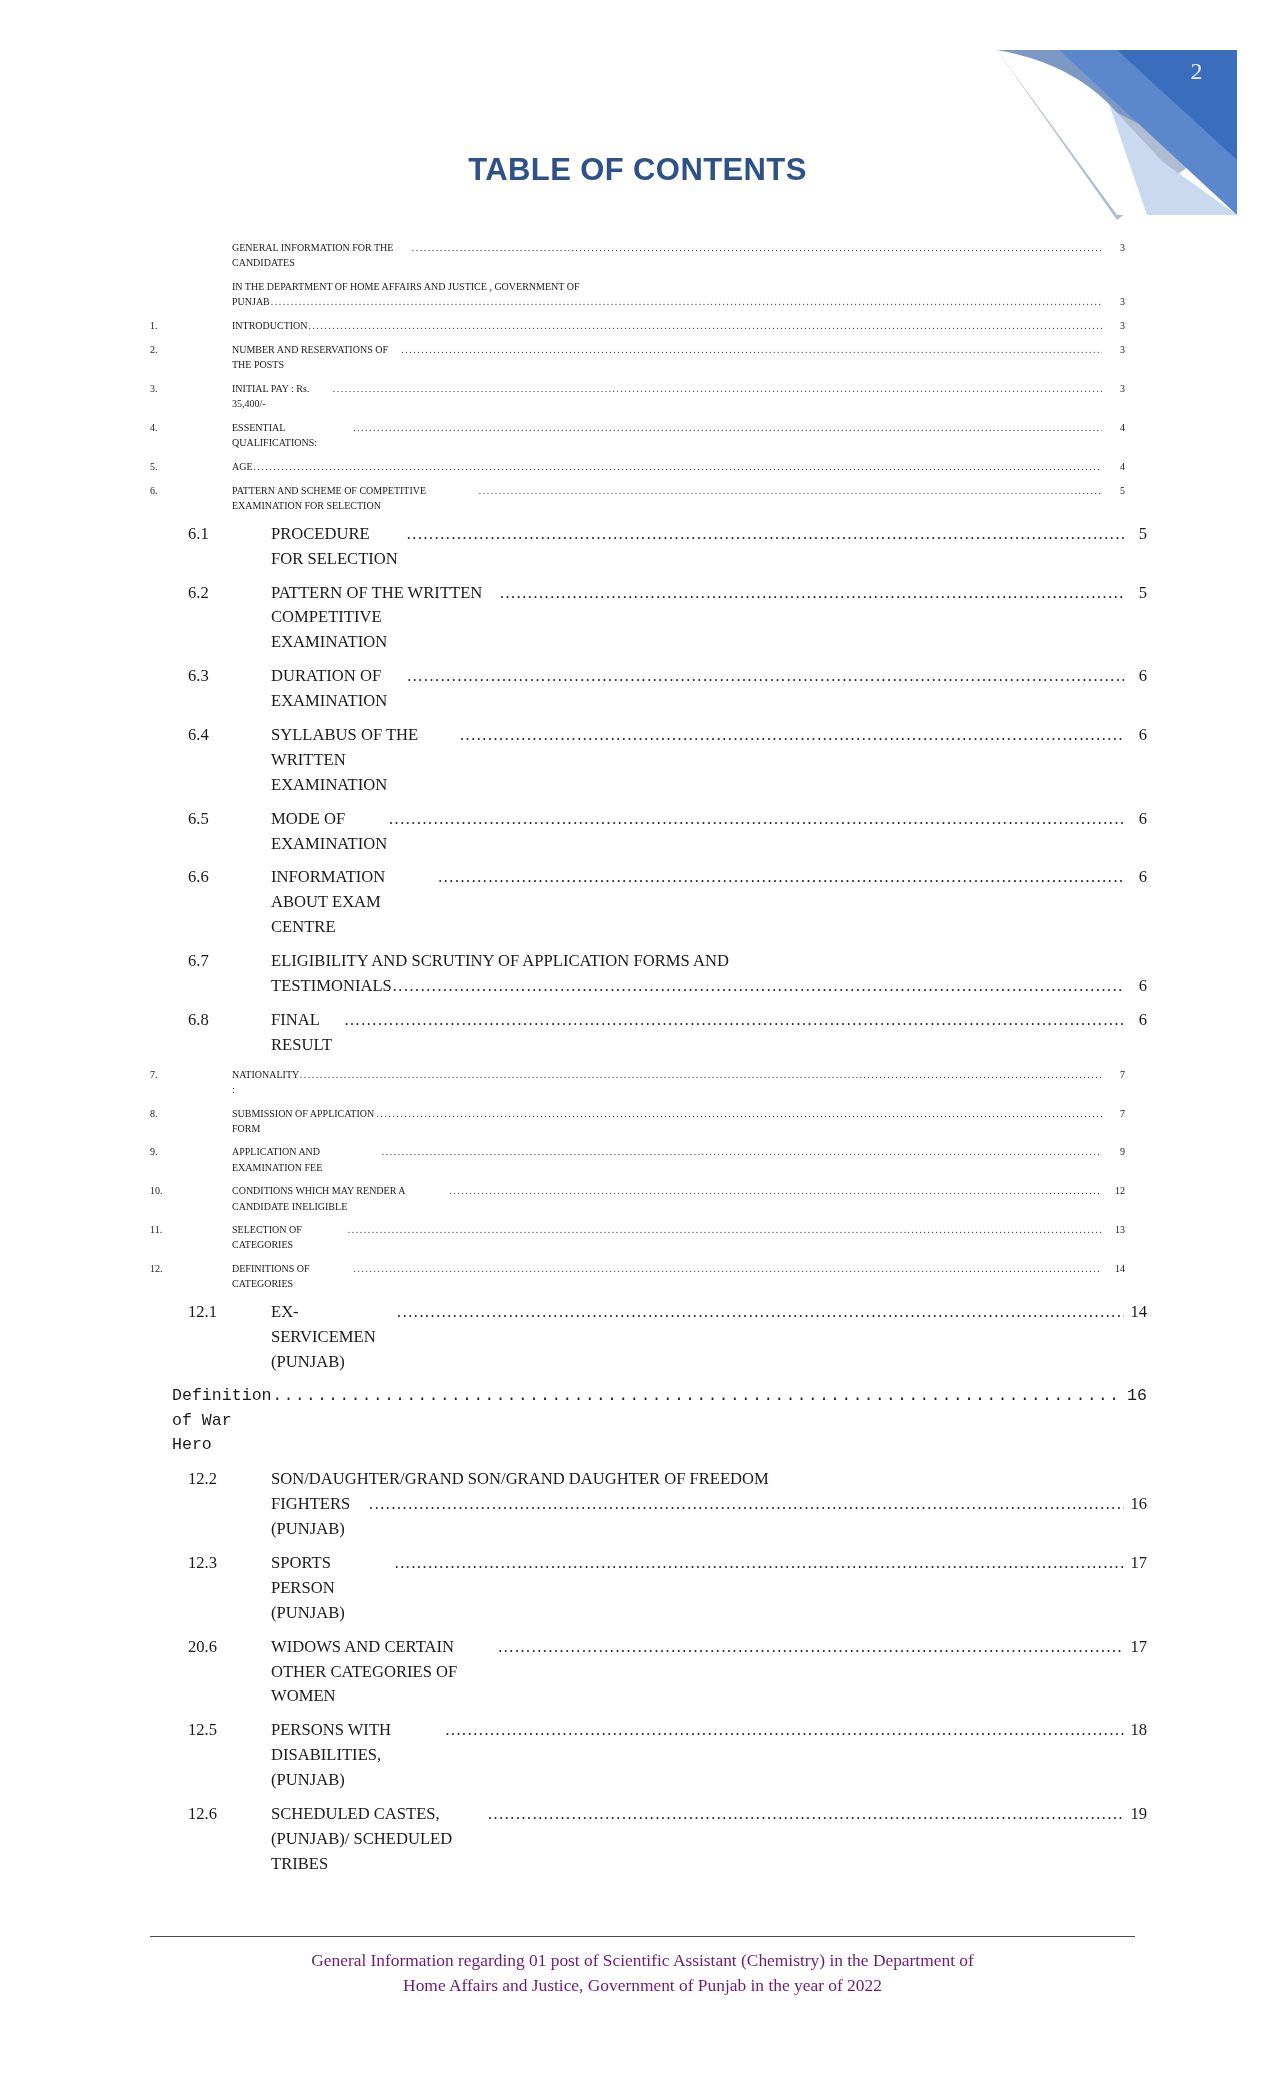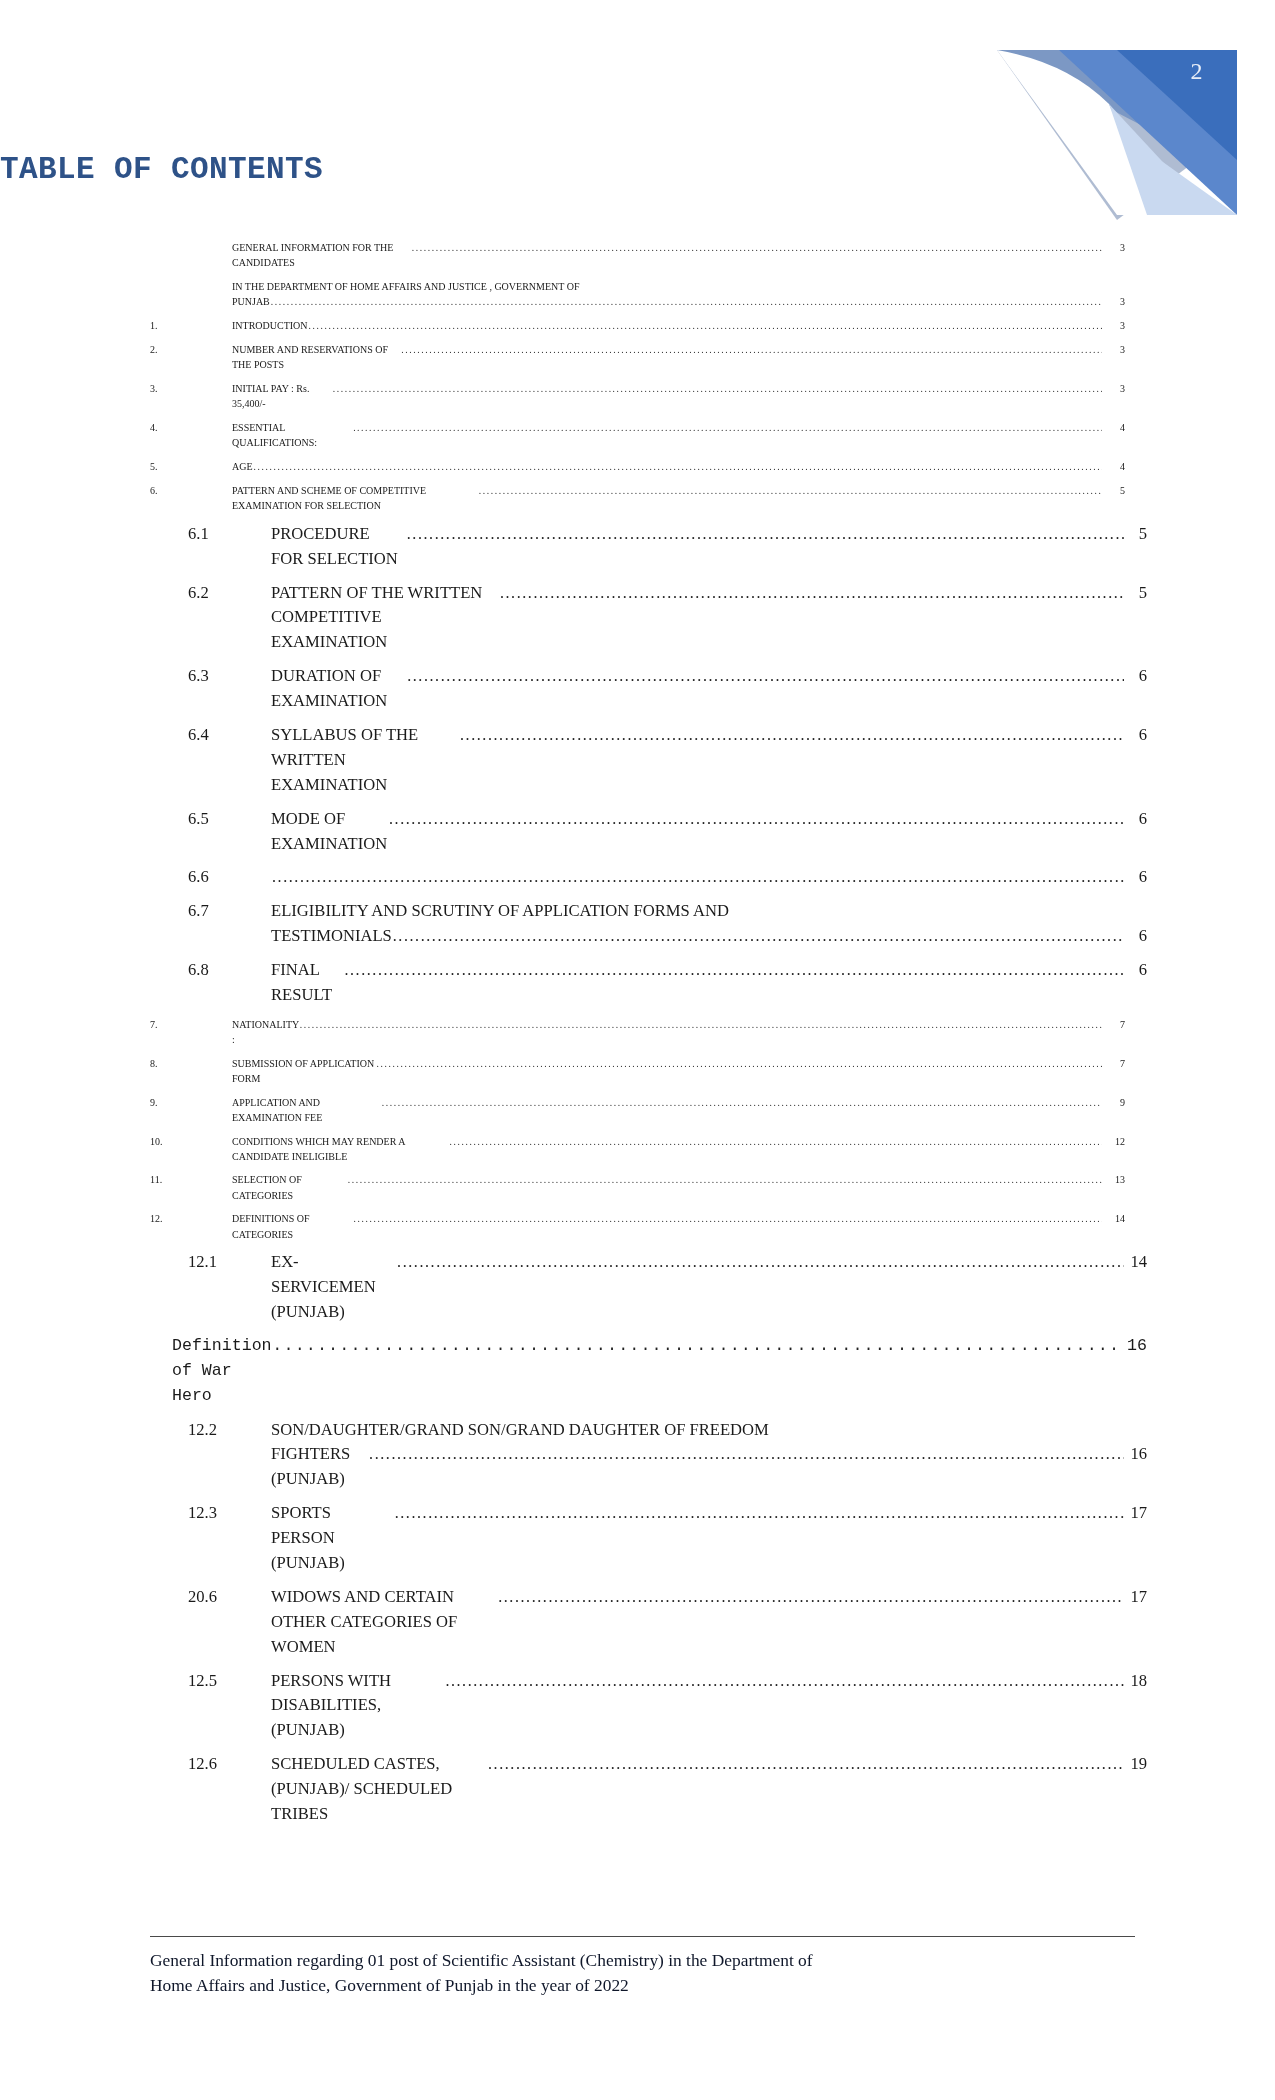--- a/index.html
+++ b/index.html
@@ -36,22 +36,22 @@
     color: #e8eef8;
     letter-spacing: 0.5px;
   }
 
   
   .toc-title {
     position: absolute;
     top: 152px;
     left: 0;
     width: 1275px;
-    text-align: left;
-    font-family: Liberation Mono, monospace;
+    text-align: center;
+    font-family: Liberation Sans, sans-serif;
     font-weight: bold;
     font-size: 31px;
     color: #2e5288;
     letter-spacing: 0.4px;
   }
 
   
   .toc {
     position: absolute;
     top: 240px;
@@ -148,25 +148,25 @@
     left: 150px;
     top: 1936px;
     width: 985px;
     border-top: 1.1px solid #4a4a4a;
   }
   .footer-text {
     position: absolute;
     left: 150px;
     top: 1948px;
     width: 985px;
-    text-align: left;
+    text-align: center;
     font-family: "Liberation Serif", "DejaVu Serif", serif;
     font-size: 17.4px;
     line-height: 1.45;
-    color: #0f172a;
+    color: #701a75;
   }
 </style>
 </head>
 <body>
 
 <div class="page">
 
   <div class="corner-deco">
     <svg viewBox="0 0 240 220" xmlns="http://www.w3.org/2000/svg">
       <polygon points="0,50 240,50 240,175" fill="#8fb0e0"></polygon>
@@ -312,20 +312,21 @@
             <span class="leader-text">MODE OF EXAMINATION</span>
             <span class="dots">...........................................................................................................................................................................................................................</span>
             <span class="pg">6</span>
           </span>
         </span>
       </div>
       <div class="toc-row lvl2">
         <span class="num">6.6</span>
         <span class="body">
           <span class="leader-line">
+            <span class="leader-text">INFORMATION ABOUT EXAM CENTRE</span>
             <span class="dots">...........................................................................................................................................................................................................................</span>
             <span class="pg">6</span>
           </span>
         </span>
       </div>
       <div class="toc-row lvl2 hang">
         <span class="num">6.7</span>
         <span class="body">
           <span class="wrap-text">ELIGIBILITY AND SCRUTINY OF APPLICATION FORMS AND</span>
           <span class="leader-line">

